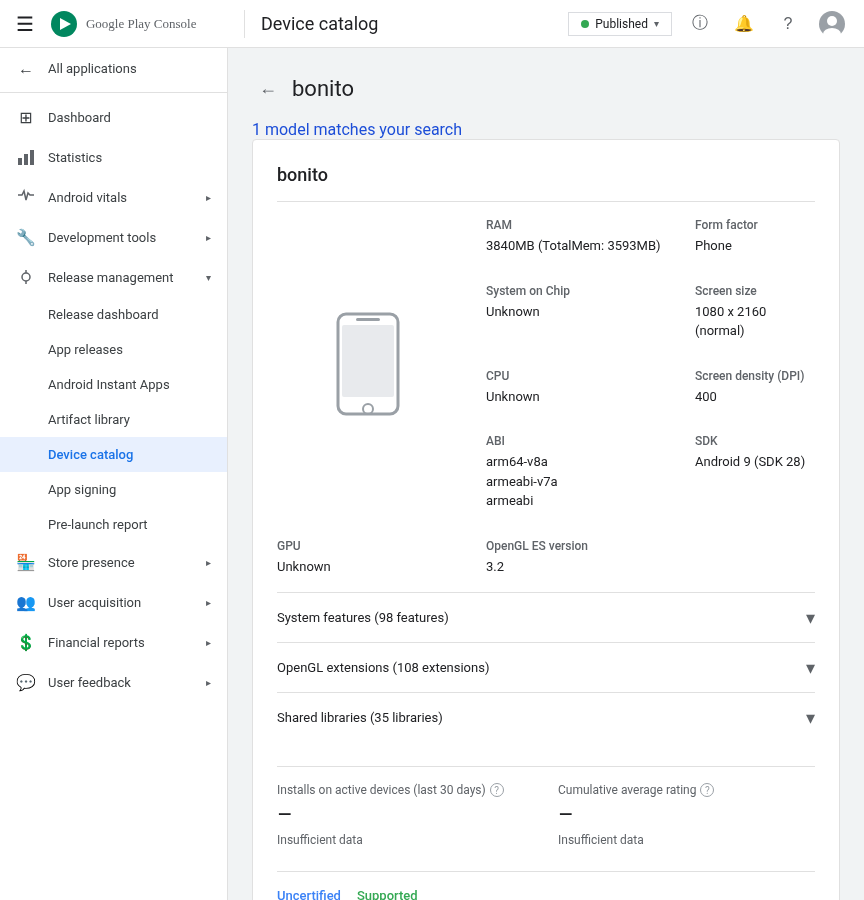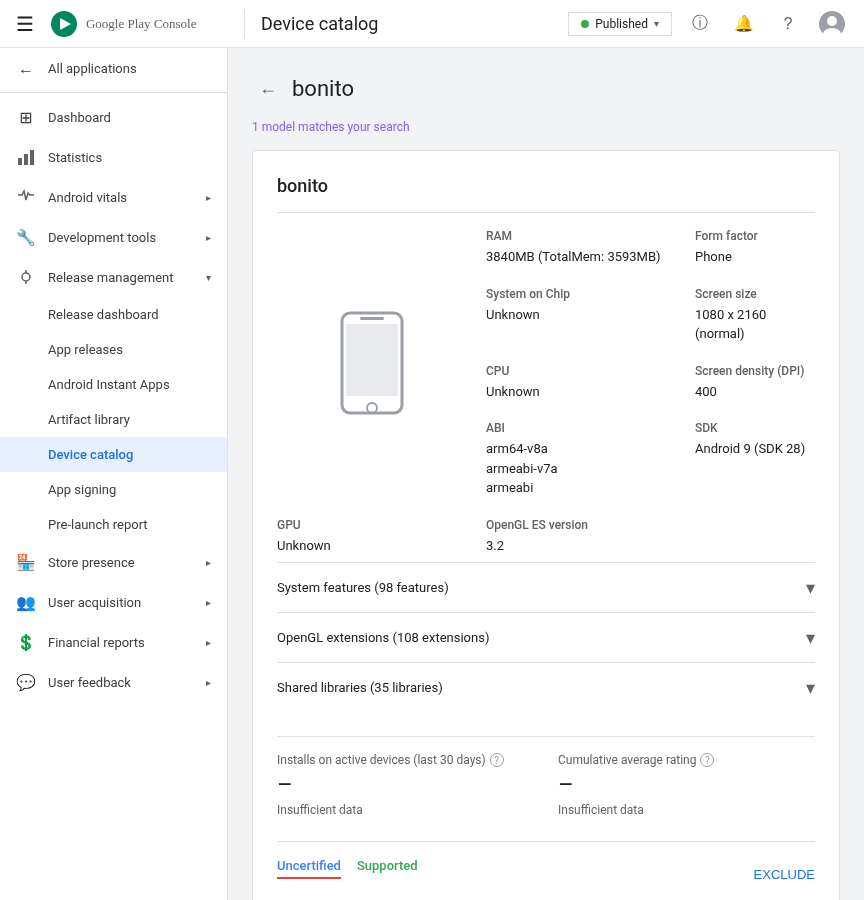--- a/index.html
+++ b/index.html
@@ -146,23 +146,22 @@
       color: #5f6368;
       font-size: 18px;
     }
     .page-title {
       font-size: 22px;
       font-weight: 400;
       color: #202124;
     }
 
     .search-result-text {
-      font-size: 12px;
-      color: #8b5cf6;
-      margin-bottom: 16px;
+      font-size: 16px;
+      color: #1d4ed8;
     }
 
     
     .device-card {
       background: #fff;
       border: 1px solid #e0e0e0;
       border-radius: 4px;
       padding: 24px;
     }
     .device-name {
@@ -170,22 +169,22 @@
       font-weight: 500;
       color: #202124;
       margin-bottom: 16px;
       padding-bottom: 16px;
       border-bottom: 1px solid #e0e0e0;
     }
 
     .specs-grid {
       display: grid;
       grid-template-columns: 1fr 1fr 120px;
-      gap: 20px;
-      margin-bottom: 7px;
+      gap: 28px;
+      margin-bottom: 16px;
     }
     .spec-group { display: flex; flex-direction: column; gap: 4px; }
     .spec-label { font-size: 12px; color: #5f6368; font-weight: 500; }
     .spec-value { font-size: 13px; color: #202124; line-height: 1.5; }
 
     .phone-illustration {
       display: flex;
       align-items: center;
       justify-content: center;
       grid-row: span 3;

